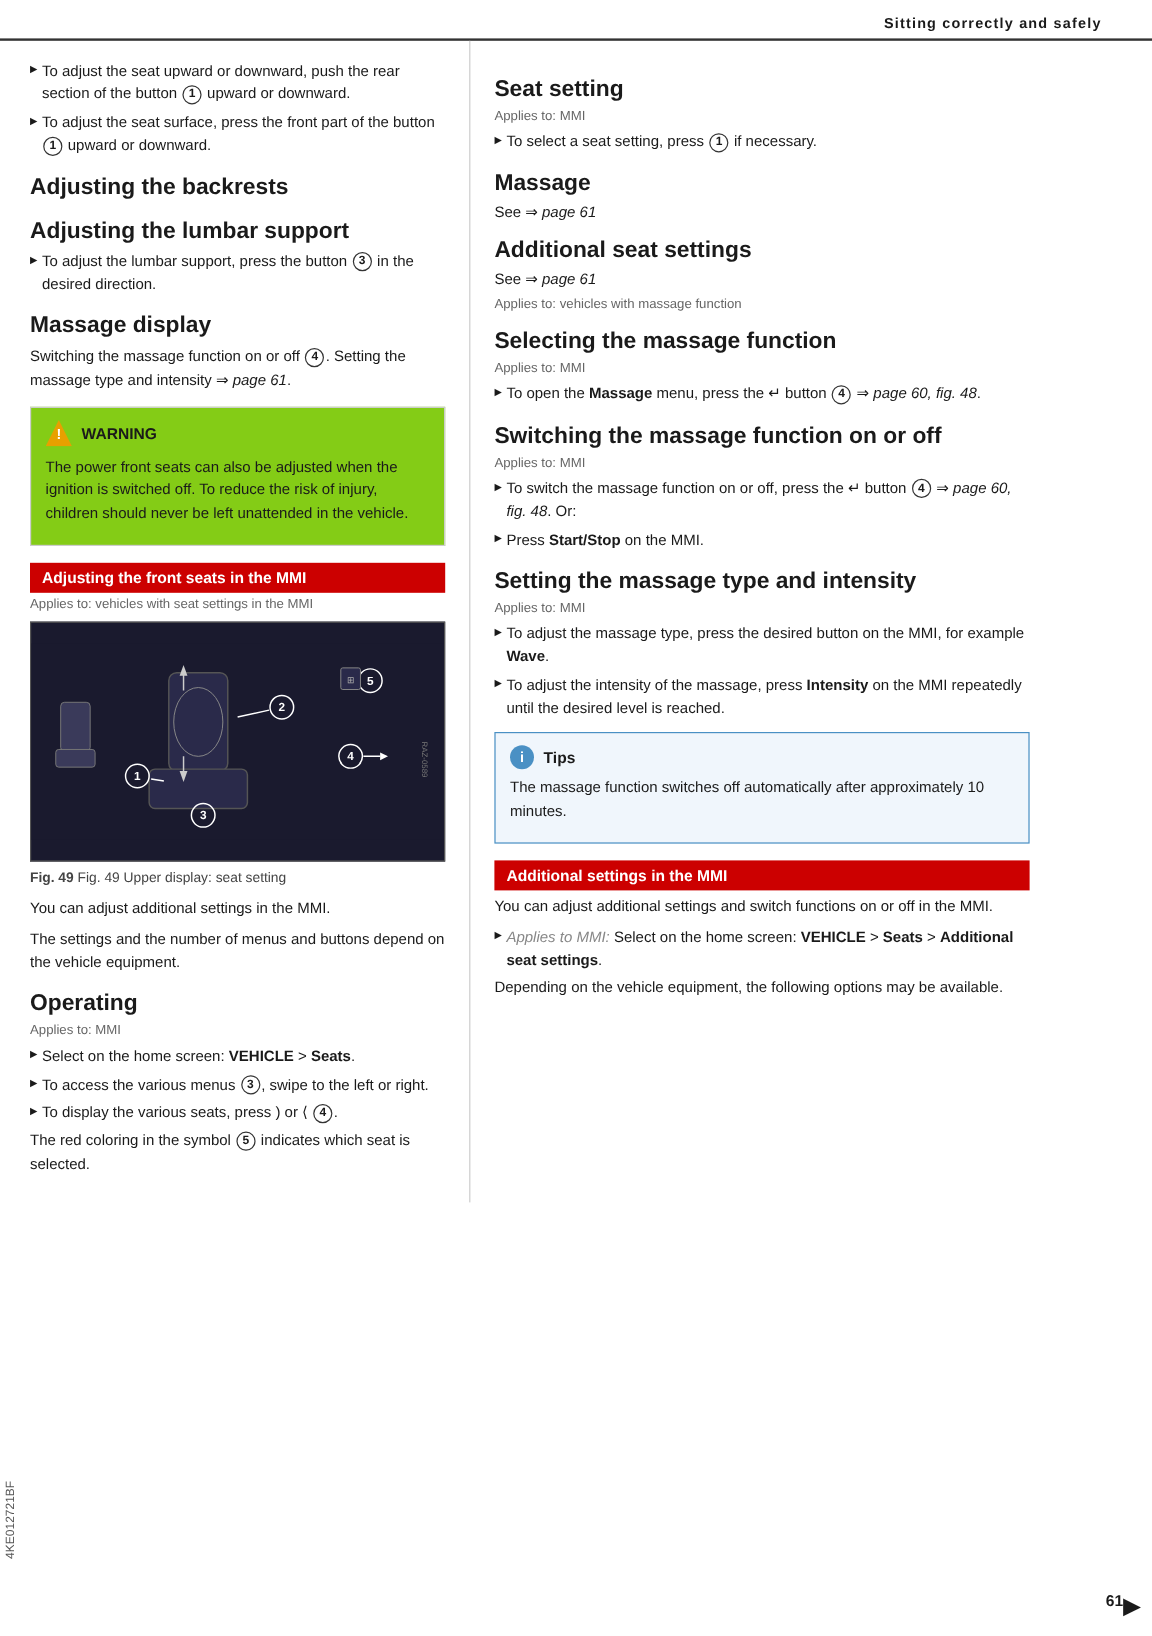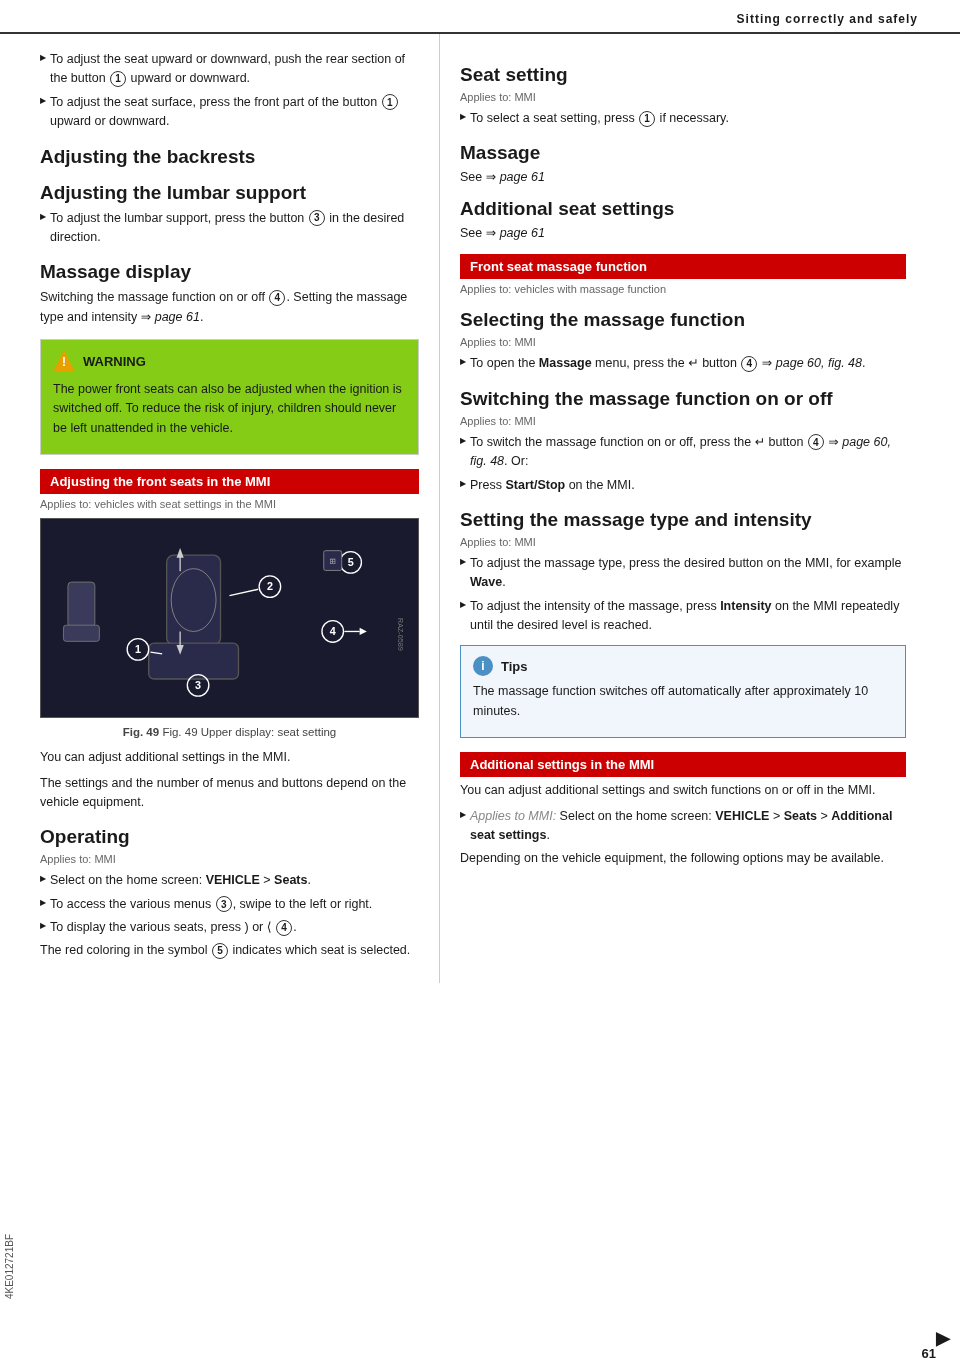--- a/index.html
+++ b/index.html
@@ -19,22 +19,22 @@
       font-weight: bold;
       letter-spacing: 1px;
       border-bottom: 2px solid #333;
       margin-bottom: 0;
     }
     .content-area {
       display: flex;
       width: 100%;
     }
     .left-col {
-      width: 440px;
-      padding: 16px 20px 16px 40px;
+      width: 392px;
+      padding: 16px 20px 16px 25px;
       border-right: 1px solid #ccc;
     }
     .right-col {
       width: 490px;
       padding: 16px 24px 16px 20px;
     }
     .section-heading {
       font-weight: bold;
       font-size: 19px;
       margin-top: 14px;
@@ -117,21 +117,20 @@
       font-size: 11px;
       color: #666;
       margin-bottom: 6px;
       font-style: normal;
     }
     .fig-caption {
       font-size: 11.5px;
       color: #444;
       margin-top: 6px;
       margin-bottom: 10px;
-      text-align: center;
     }
     .seat-diagram {
       width: 100%;
       max-width: 420px;
       height: 200px;
       background: #1a1a2e;
       border: 1px solid #555;
       position: relative;
       margin: 8px 0;
       overflow: hidden;
@@ -158,21 +157,21 @@
       color: #fff;
       font-weight: bold;
       font-size: 12px;
       display: flex;
       align-items: center;
       justify-content: center;
       flex-shrink: 0;
     }
     .page-footer {
       position: absolute;
-      bottom: 2px;
+      bottom: 22px;
       right: 24px;
       font-size: 13px;
       font-weight: bold;
     }
     .sidebar-label {
       position: absolute;
       left: 0;
       bottom: 60px;
       writing-mode: vertical-rl;
       transform: rotate(180deg);
@@ -314,21 +313,20 @@
     <div class="bullet-item">
       To select a seat setting, press <span class="circle-num">1</span> if necessary.
     </div>
 
     <div class="section-heading">Massage</div>
     <div class="see-link">See ⇒ <em>page 61</em></div>
 
     <div class="section-heading">Additional seat settings</div>
     <div class="see-link">See ⇒ <em>page 61</em></div>
 
-    <div class="red-bar-section">Front seat massage function</div>
     <div class="applies-to">Applies to: vehicles with massage function</div>
 
     <div class="section-heading">Selecting the massage function</div>
     <div class="applies-to">Applies to: MMI</div>
     <div class="bullet-item">
       To open the <span class="bold">Massage</span> menu, press the ↵ button <span class="circle-num">4</span> ⇒ <em>page 60, fig. 48</em>.
     </div>
 
     <div class="section-heading">Switching the massage function on or off</div>
     <div class="applies-to">Applies to: MMI</div>

